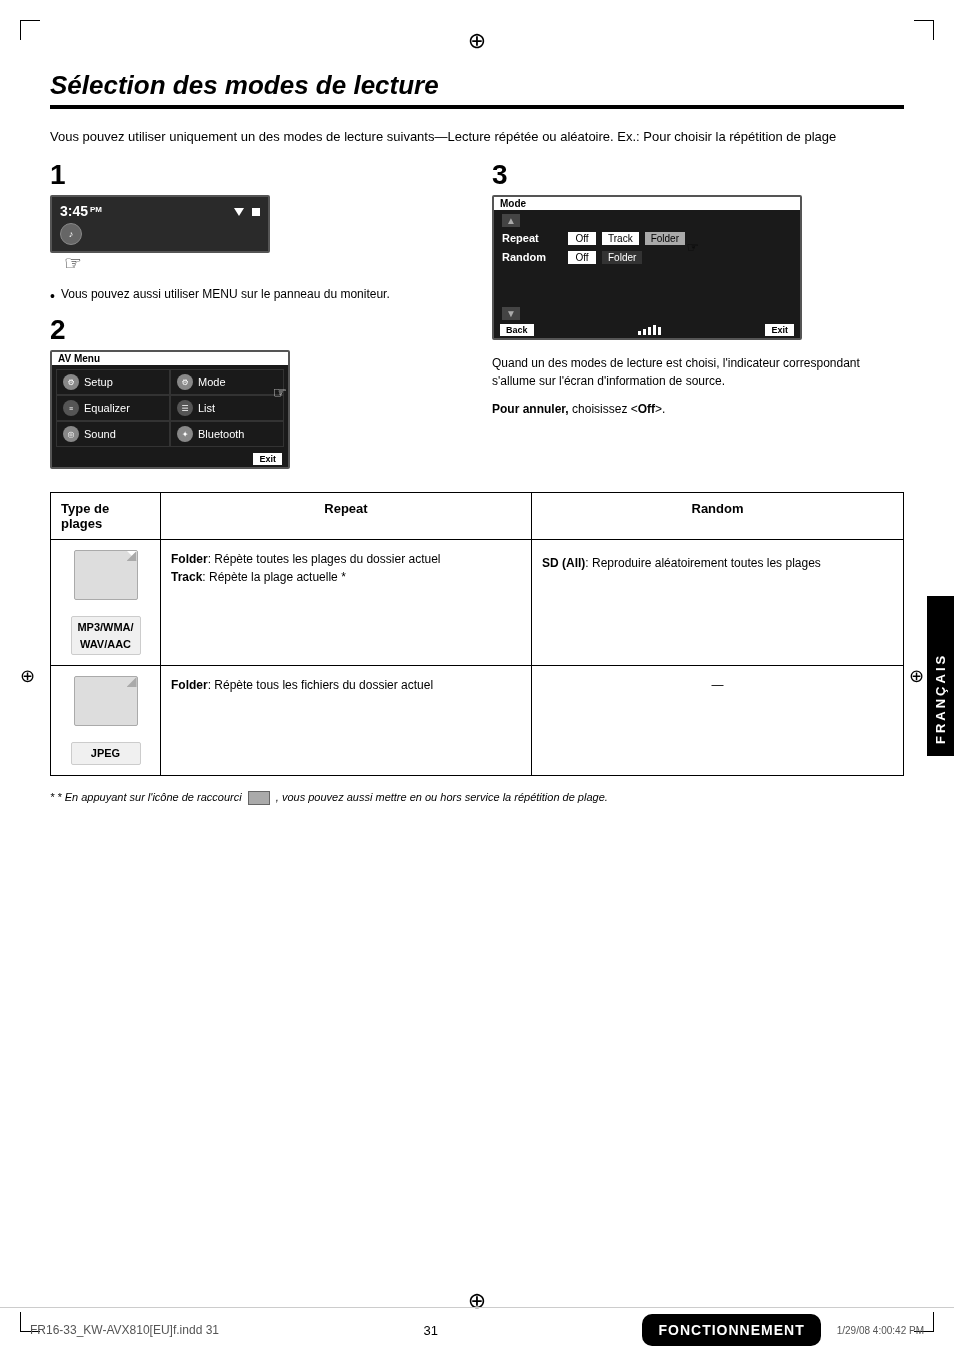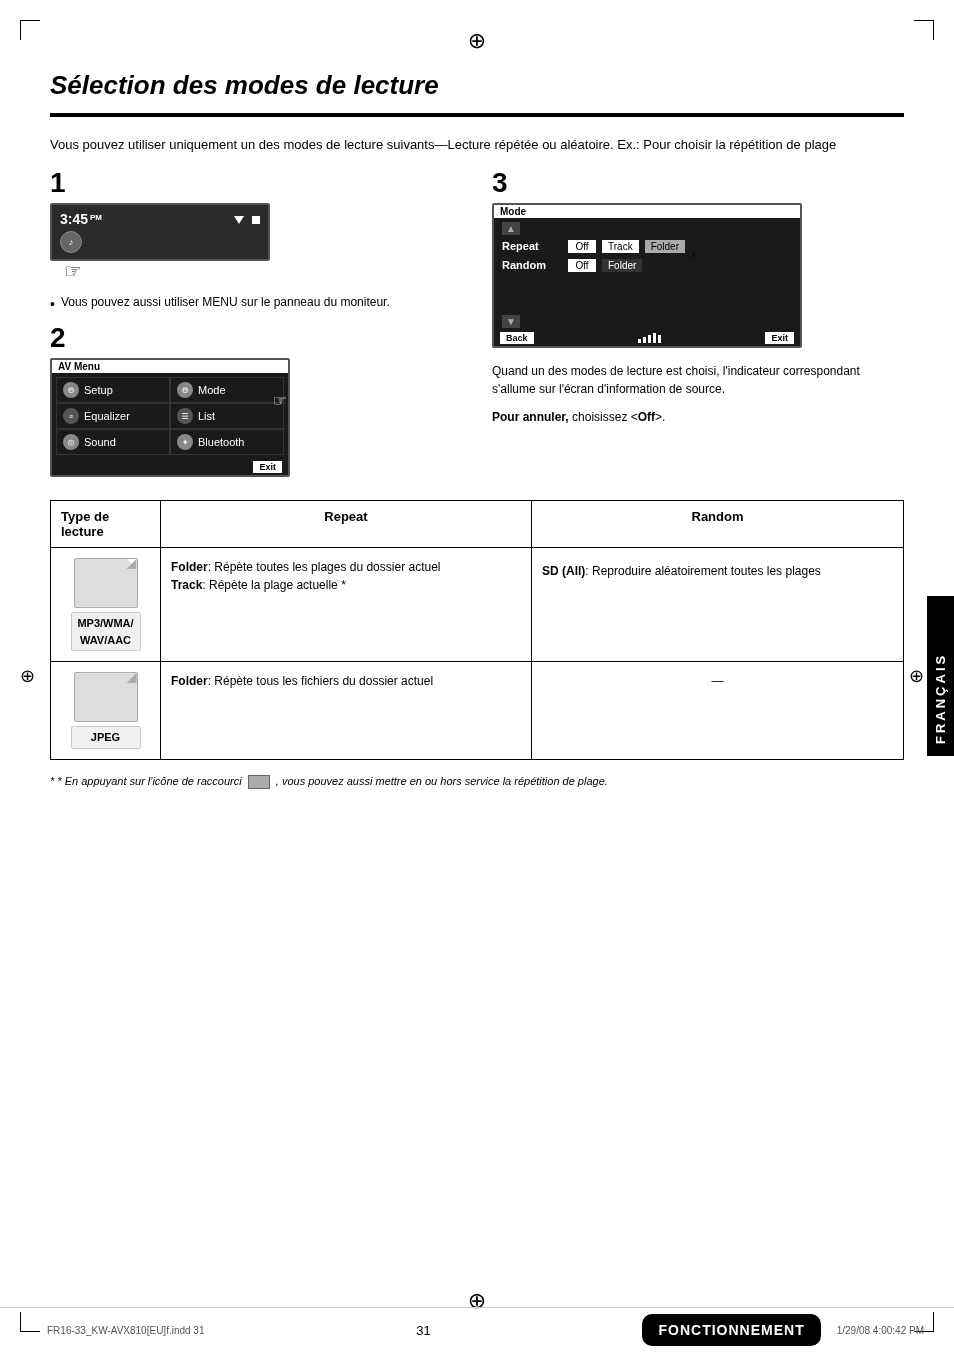--- a/index.html
+++ b/index.html
@@ -52,21 +52,21 @@
       left: 50px;
       right: 50px;
     }
 
     
     .title-section {
       display: flex;
       align-items: center;
       margin-bottom: 18px;
       border-bottom: 4px solid #000;
-      padding-bottom: 12px;
+      padding-bottom: 4px;
     }
     .title-section h1 {
       font-size: 26px;
       font-weight: bold;
       font-style: italic;
     }
 
     
     .two-col {
       display: flex;
@@ -331,21 +331,21 @@
       font-size: 12px;
       line-height: 1.5;
       vertical-align: top;
     }
     .table-cell:last-child { border-right: none; }
     .table-cell-icon {
       display: flex;
       flex-direction: column;
       align-items: center;
       justify-content: center;
-      gap: 4px;
+      gap: 16px;
     }
     .mp3-icon {
       background: #f0f0f0;
       border: 1px solid #ccc;
       border-radius: 2px;
       font-size: 11px;
       font-weight: bold;
       padding: 2px 5px;
       text-align: center;
       width: 70px;
@@ -387,23 +387,22 @@
       bottom: 0;
       left: 0;
       right: 0;
       display: flex;
       align-items: center;
       justify-content: space-between;
       border-top: 1px solid #ccc;
       padding: 6px 30px;
     }
     .bottom-left {
-      font-size: 10px;
+      font-size: 12px;
       color: #555;
-      margin-left: 17px;
     }
     .page-number {
       font-size: 13px;
       color: #000;
     }
     .bottom-right-section {
       display: flex;
       align-items: center;
       gap: 0;
     }
@@ -615,21 +614,21 @@
         <span class="desc-bold">Pour annuler,</span>
         <span> choisissez &lt;<strong>Off</strong>&gt;.</span>
       </p>
 
     </div>
   </div>
 
   <div class="table-section">
 
     <div class="table-header">
-      <div class="table-header-cell">Type de lecture</div>
+      <div class="table-header-cell">Type de plages</div>
       <div class="table-header-cell">Repeat</div>
       <div class="table-header-cell">Random</div>
     </div>
 
     <div class="table-row">
       <div class="table-cell table-cell-icon">
 
         <div style="position:relative;width:64px;height:50px;background:#ddd;border:1px solid #aaa;border-radius:2px;">
           <div style="position:absolute;top:0;right:0;width:0;height:0;border-style:solid;border-width:0 10px 10px 0;border-color:transparent #fff transparent transparent;"></div>
           <div style="position:absolute;top:0;right:0;width:10px;height:10px;background:#aaa;clip-path:polygon(100% 0, 100% 100%, 0 100%);"></div>

